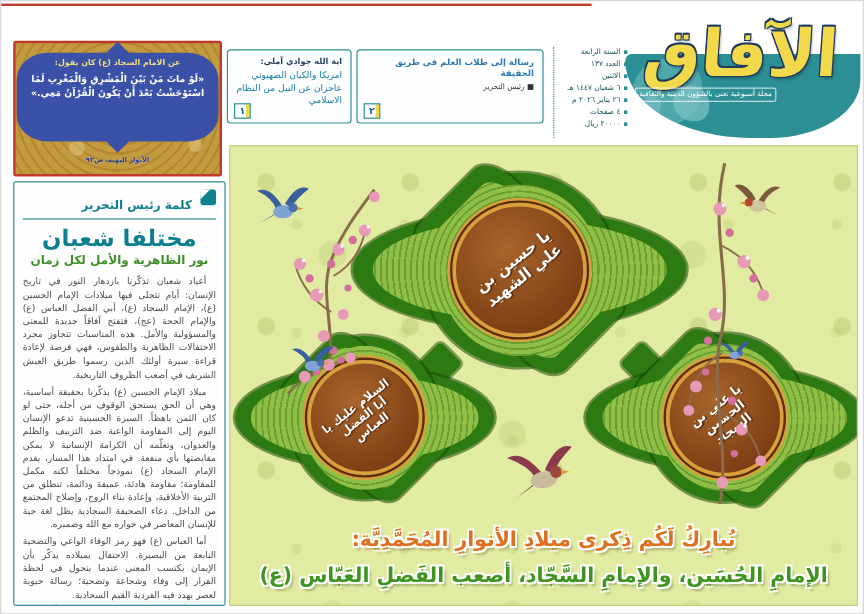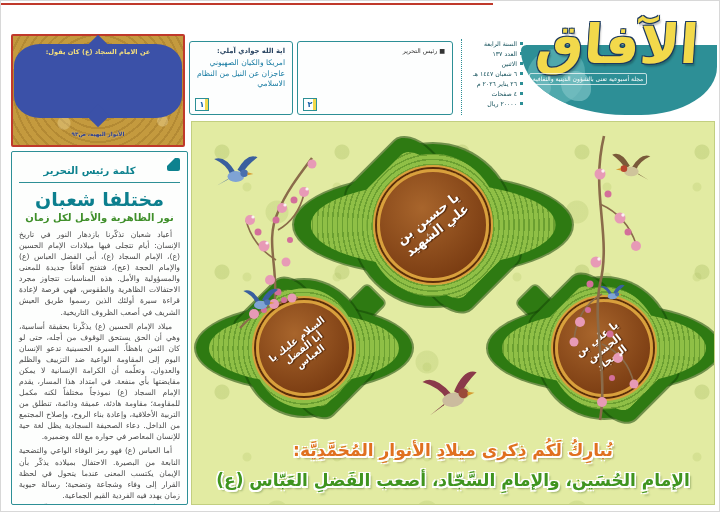--- a/index.html
+++ b/index.html
@@ -41,21 +41,21 @@
   }
   .issue-info {
     position:absolute; left:460px; top:38px; width:62px; height:76px;
     list-style:none; font-size:6.2px; color:#16525c; line-height:1.62;
     border-left:1px dotted #2d8f96; padding-left:3px;
   }
   .issue-info li { position:relative; padding-right:6px; white-space:nowrap; overflow:hidden; }
   .issue-info li::before { content:""; position:absolute; right:0; top:3.2px; width:2.8px; height:2.8px; background:#2d8f96; }
 
   
-  .hbox { position:absolute; top:40px; height:74px; background:#fdfefe; border:1.5px solid #2d8f96; border-radius:3px; padding:5px 7px 4px; }
+  .hbox { position:absolute; top:40px; height:62px; background:#fdfefe; border:1.5px solid #2d8f96; border-radius:3px; padding:5px 7px 4px; }
   .hbox-a { left:188px; width:104px; }
   .hbox-b { left:296px; width:156px; }
   .hb-kicker { font-size:6.8px; color:#27425f; font-weight:bold; margin-bottom:3px; }
   .hb-title-a { font-size:7.6px; font-weight:normal; color:#177ba2; line-height:1.4; }
   .hb-title-b { font-size:11px; font-weight:bold; color:#1c63a8; margin-bottom:4px; }
   .hb-sub-b { font-size:7.2px; font-weight:bold; color:#2a79b5; margin-bottom:4px; }
   .hb-byline { font-size:6.2px; color:#333; }
   .pgbadge {
     position:absolute; bottom:3px; left:5px; width:14px; height:13px;
     border:1.2px solid #2d8f96; box-shadow:inset -3px 0 0 #f2d94b;
@@ -88,21 +88,21 @@
   .quote-kicker { position:relative; z-index:2; color:#f4df7e; font-size:6.6px; font-weight:bold; margin-bottom:4px; }
   .quote-text { position:relative; z-index:2; color:#ffffff; font-size:7.8px; font-weight:bold; line-height:1.55; }
   .quote-src { margin-top:13px; color:#2c3f8f; font-size:5.6px; font-weight:bold; text-shadow:0 0 2px rgba(255,255,255,.5); }
 
   
   .edit-frame {
     position:absolute; left:10px; top:150px; width:177px; height:354px;
     border:1.5px solid #2d8f96; border-radius:2px; background:#fdfefd;
     padding:6px 7px; overflow:hidden;
   }
-  .sec-head { position:relative; border-bottom:1.6px solid #2d8f96; padding:1px 20px 4px 0; margin-bottom:5px;text-align:center; }
+  .sec-head { position:relative; border-bottom:1.6px solid #2d8f96; padding:1px 20px 4px 0; margin-bottom:5px; }
   .sec-head-label { font-size:10px; font-weight:bold; color:#0e828f; }
   .sec-icon { position:absolute; right:0; top:0; width:13px; height:13px; background:#0e828f; border-radius:2px; }
   .sec-icon::after { content:""; position:absolute; left:0; top:0; border:4px solid #fff; border-right-color:transparent; border-bottom-color:transparent; }
   .edit-title { text-align:center; font-size:19px; font-weight:bold; color:#0c7f8e; margin:3px 0 2px; }
   .edit-sub { text-align:center; font-size:10px; font-weight:bold; color:#3f8f2a; margin-bottom:6px; }
   .edit-body p { font-size:7.6px; line-height:1.46; color:#4a4a4a; text-align:justify; text-indent:8px; margin-bottom:3px; }
 
   
   .artwork {
     position:absolute; left:190px; top:120px; width:524px; height:384px;
@@ -177,42 +177,44 @@
     <li>٤ صفحات</li>
     <li>٢٠٠٠٠ ريال</li>
   </ul>
 
   <div class="hbox hbox-a">
     <div class="hb-kicker">اية الله جوادي آملي:</div>
     <div class="hb-title-a">امريكا والكيان الصهيوني عاجزان عن النيل من النظام الاسلامي</div>
     <span class="pgbadge">١</span>
   </div>
   <div class="hbox hbox-b">
+    <div class="hb-sub-b">رسالة إلى طلاب العلم في طريق الحقيقة</div>
     <div class="hb-byline">■ رئيس التحرير</div>
     <span class="pgbadge">٢</span>
   </div>
 
   <div class="quote-box">
     <div class="quote-med">
       <div class="quote-kicker">عن الامام السجاد (ع) كان يقول:</div>
+      <div class="quote-text">«لَوْ ماتَ مَنْ بَيْنَ الْمَشْرِقِ وَالْمَغْرِبِ لَمَا اسْتَوْحَشْتُ بَعْدَ أَنْ يَكُونَ الْقُرْآنُ مَعِي.»</div>
     </div>
     <div class="quote-src">الأنوار البهية، ص٩٣</div>
   </div>
 
   <div class="edit-frame">
     <div class="sec-head">
       <span class="sec-icon"></span>
       <span class="sec-head-label">كلمة رئيس التحرير</span>
     </div>
     <div class="edit-title">مختلفا شعبان</div>
     <div class="edit-sub">نور الظاهرية والأمل لكل زمان</div>
     <div class="edit-body">
       <p>أعياد شعبان تذكّرنا بازدهار النور في تاريخ الإنسان: أيام تتجلى فيها ميلادات الإمام الحسين (ع)، الإمام السجاد (ع)، أبي الفضل العباس (ع) والإمام الحجة (عج)، فتفتح آفاقاً جديدة للمعنى والمسؤولية والأمل. هذه المناسبات تتجاوز مجرد الاحتفالات الظاهرية والطقوس، فهي فرصة لإعادة قراءة سيرة أولئك الذين رسموا طريق العيش الشريف في أصعب الظروف التاريخية.</p>
       <p>ميلاد الإمام الحسين (ع) يذكّرنا بحقيقة أساسية، وهي أن الحق يستحق الوقوف من أجله، حتى لو كان الثمن باهظاً. السيرة الحسينية تدعو الإنسان اليوم إلى المقاومة الواعية ضد التزييف والظلم والعدوان، وتعلّمه أن الكرامة الإنسانية لا يمكن مقايضتها بأي منفعة. في امتداد هذا المسار، يقدم الإمام السجاد (ع) نموذجاً مختلفاً لكنه مكمل للمقاومة؛ مقاومة هادئة، عميقة ودائمة، تنطلق من التربية الأخلاقية، وإعادة بناء الروح، وإصلاح المجتمع من الداخل. دعاء الصحيفة السجادية يظل لغة حية للإنسان المعاصر في حواره مع الله وضميره.</p>
-      <p>أما العباس (ع) فهو رمز الوفاء الواعي والتضحية النابعة من البصيرة. الاحتفال بميلاده يذكّر بأن الإيمان يكتسب المعنى عندما يتحول في لحظة القرار إلى وفاء وشجاعة وتضحية؛ رسالة حيوية زمان يهدد فيه الفردية القيم الجماعية.</p>
+      <p>أما العباس (ع) فهو رمز الوفاء الواعي والتضحية النابعة من البصيرة. الاحتفال بميلاده يذكّر بأن الإيمان يكتسب المعنى عندما يتحول في لحظة القرار إلى وفاء وشجاعة وتضحية؛ رسالة حيوية لعصر يهدد فيه الفردية القيم السجادية.</p>
       <p>وأخيراً، ميلاد الإمام المهدي (عج) هو تجلّي الأمل النشط في التاريخ؛ أمل يدعو الإنسان إلى انتظار بنّاء، ومسؤولية اجتماعية، والسعي لتحقيق العدالة. فالانتظار ليس تعطيلاً للحياة، بل استعداداً لبناء مستقبل أكثر إنسانية. إذا صاحبَ أعيادَ شعبان تأملٌ والاقتداء بسيرة هؤلاء العظماء، فإنها تصبح خارطة طريق مضيئة للإنسان في كل عصر وزمان، وضرورة دائمة لعبور الأزمات والوصول إلى آفاق أكثر إشراقاً.</p>
     </div>
   </div>
 
   <div class="artwork">
 
     <div class="connector" style="left:162px; top:168px;"></div>
     <div class="connector" style="left:330px; top:168px;"></div>
 
     <div class="med" style="left:102px; top:22px; width:278px; height:162px;">

